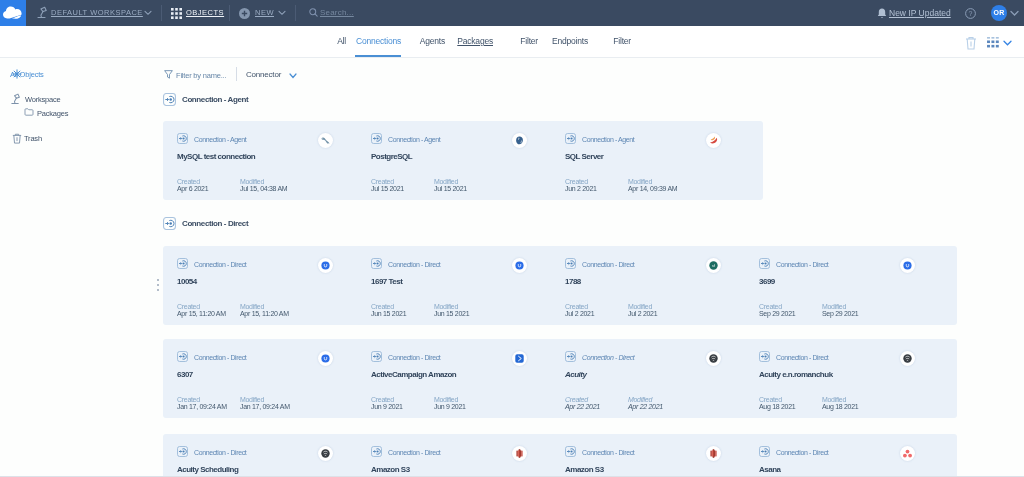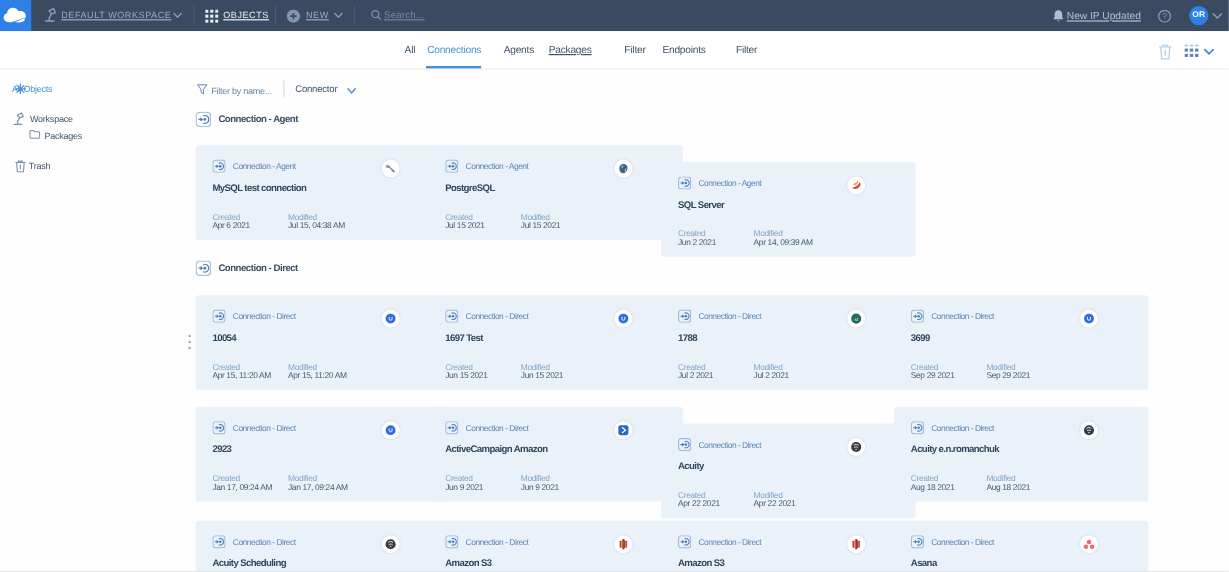--- a/index.html
+++ b/index.html
@@ -223,21 +223,21 @@
       <div class="val c2">Jul 15 2021</div>
 <div class="badge">
         <svg width="15" height="15" viewBox="0 0 15 15" style="position:absolute;left:0;top:0;">
           <path d="M7.5 3.6 c2.1 0 3.4 1.3 3.4 3.3 c0 1.5-0.65 2.9-1.55 3.7 c-0.5 0.45-1.2 0.75-1.85 0.75 c-1.95 0-3.4-1.6-3.4-3.95 C4.1 5 5.5 3.6 7.5 3.6 Z" fill="#37618e"></path>
           <path d="M6 5.6 c0.35-0.4 1-0.5 1.4-0.2" stroke="#fff" stroke-width="0.6" fill="none"></path>
           <circle cx="6.4" cy="6.3" r="0.45" fill="#fff"></circle>
           <path d="M8.8 10 c0.4-0.75 0.65-1.6 0.75-2.5" stroke="#fff" stroke-width="0.6" fill="none"></path>
         </svg>
       </div>
 </div>
-<div class="card" style="left:551px;top:121px;margin-top:14px;">
+<div class="card" style="left:551px;top:121px;">
 <svg class="cicon" width="11" height="11" viewBox="0 0 16 16">
         <rect x="0.7" y="0.7" width="14.6" height="14.6" rx="3.2" stroke="#9fbcdb" fill="none" stroke-width="1.4"></rect>
         <path d="M7.8 4.4 a4 4 0 1 1 0 7.2" stroke="#4a7fb5" fill="none" stroke-width="1.3"></path>
         <circle cx="9.5" cy="8" r="1.6" fill="#4a7fb5"></circle>
         <path d="M2.9 8 h3.6 M5.1 6.3 L6.8 8 L5.1 9.7" stroke="#4a7fb5" fill="none" stroke-width="1.3"></path>
       </svg>
 <div class="clabel">Connection - Agent</div>
 <div class="ctitle">SQL Server</div>
 <div class="lbl c1">Created</div>
       <div class="lbl c2">Modified</div>
@@ -338,21 +338,21 @@
       </div>
 </div>
 <div class="card" style="left:163px;top:339px;">
 <svg class="cicon" width="11" height="11" viewBox="0 0 16 16">
         <rect x="0.7" y="0.7" width="14.6" height="14.6" rx="3.2" stroke="#9fbcdb" fill="none" stroke-width="1.4"></rect>
         <path d="M7.8 4.4 a4 4 0 1 1 0 7.2" stroke="#4a7fb5" fill="none" stroke-width="1.3"></path>
         <circle cx="9.5" cy="8" r="1.6" fill="#4a7fb5"></circle>
         <path d="M2.9 8 h3.6 M5.1 6.3 L6.8 8 L5.1 9.7" stroke="#4a7fb5" fill="none" stroke-width="1.3"></path>
       </svg>
 <div class="clabel">Connection - Direct</div>
-<div class="ctitle">2923</div>
+<div class="ctitle">6307</div>
 <div class="lbl c1">Created</div>
       <div class="lbl c2">Modified</div>
 <div class="val c1">Jan 17, 09:24 AM</div>
       <div class="val c2">Jan 17, 09:24 AM</div>
 <div class="badge">
         <svg width="15" height="15" viewBox="0 0 15 15" style="position:absolute;left:0;top:0;">
           <circle cx="7.5" cy="7.5" r="4.1" fill="#2b6de8"></circle>
           <path d="M6.3 6.1 v1.6 a1.2 1.2 0 0 0 2.4 0 V6.1" stroke="#fff" stroke-width="0.8" fill="none"></path>
         </svg>
       </div>
@@ -370,21 +370,21 @@
       <div class="lbl c2">Modified</div>
 <div class="val c1">Jun 9 2021</div>
       <div class="val c2">Jun 9 2021</div>
 <div class="badge">
         <svg width="15" height="15" viewBox="0 0 15 15" style="position:absolute;left:0;top:0;">
           <rect x="3.3" y="3.3" width="8.4" height="8.4" rx="1.8" fill="#2468d4"></rect>
           <path d="M6.3 5.1 L9.3 7.5 L6.3 9.9" stroke="#fff" stroke-width="1" fill="none"></path>
         </svg>
       </div>
 </div>
-<div class="card" style="left:551px;top:353px;">
+<div class="card" style="left:551px;top:339px;font-style:italic;">
 <svg class="cicon" width="11" height="11" viewBox="0 0 16 16">
         <rect x="0.7" y="0.7" width="14.6" height="14.6" rx="3.2" stroke="#9fbcdb" fill="none" stroke-width="1.4"></rect>
         <path d="M7.8 4.4 a4 4 0 1 1 0 7.2" stroke="#4a7fb5" fill="none" stroke-width="1.3"></path>
         <circle cx="9.5" cy="8" r="1.6" fill="#4a7fb5"></circle>
         <path d="M2.9 8 h3.6 M5.1 6.3 L6.8 8 L5.1 9.7" stroke="#4a7fb5" fill="none" stroke-width="1.3"></path>
       </svg>
 <div class="clabel">Connection - Direct</div>
 <div class="ctitle">Acuity</div>
 <div class="lbl c1">Created</div>
       <div class="lbl c2">Modified</div>

